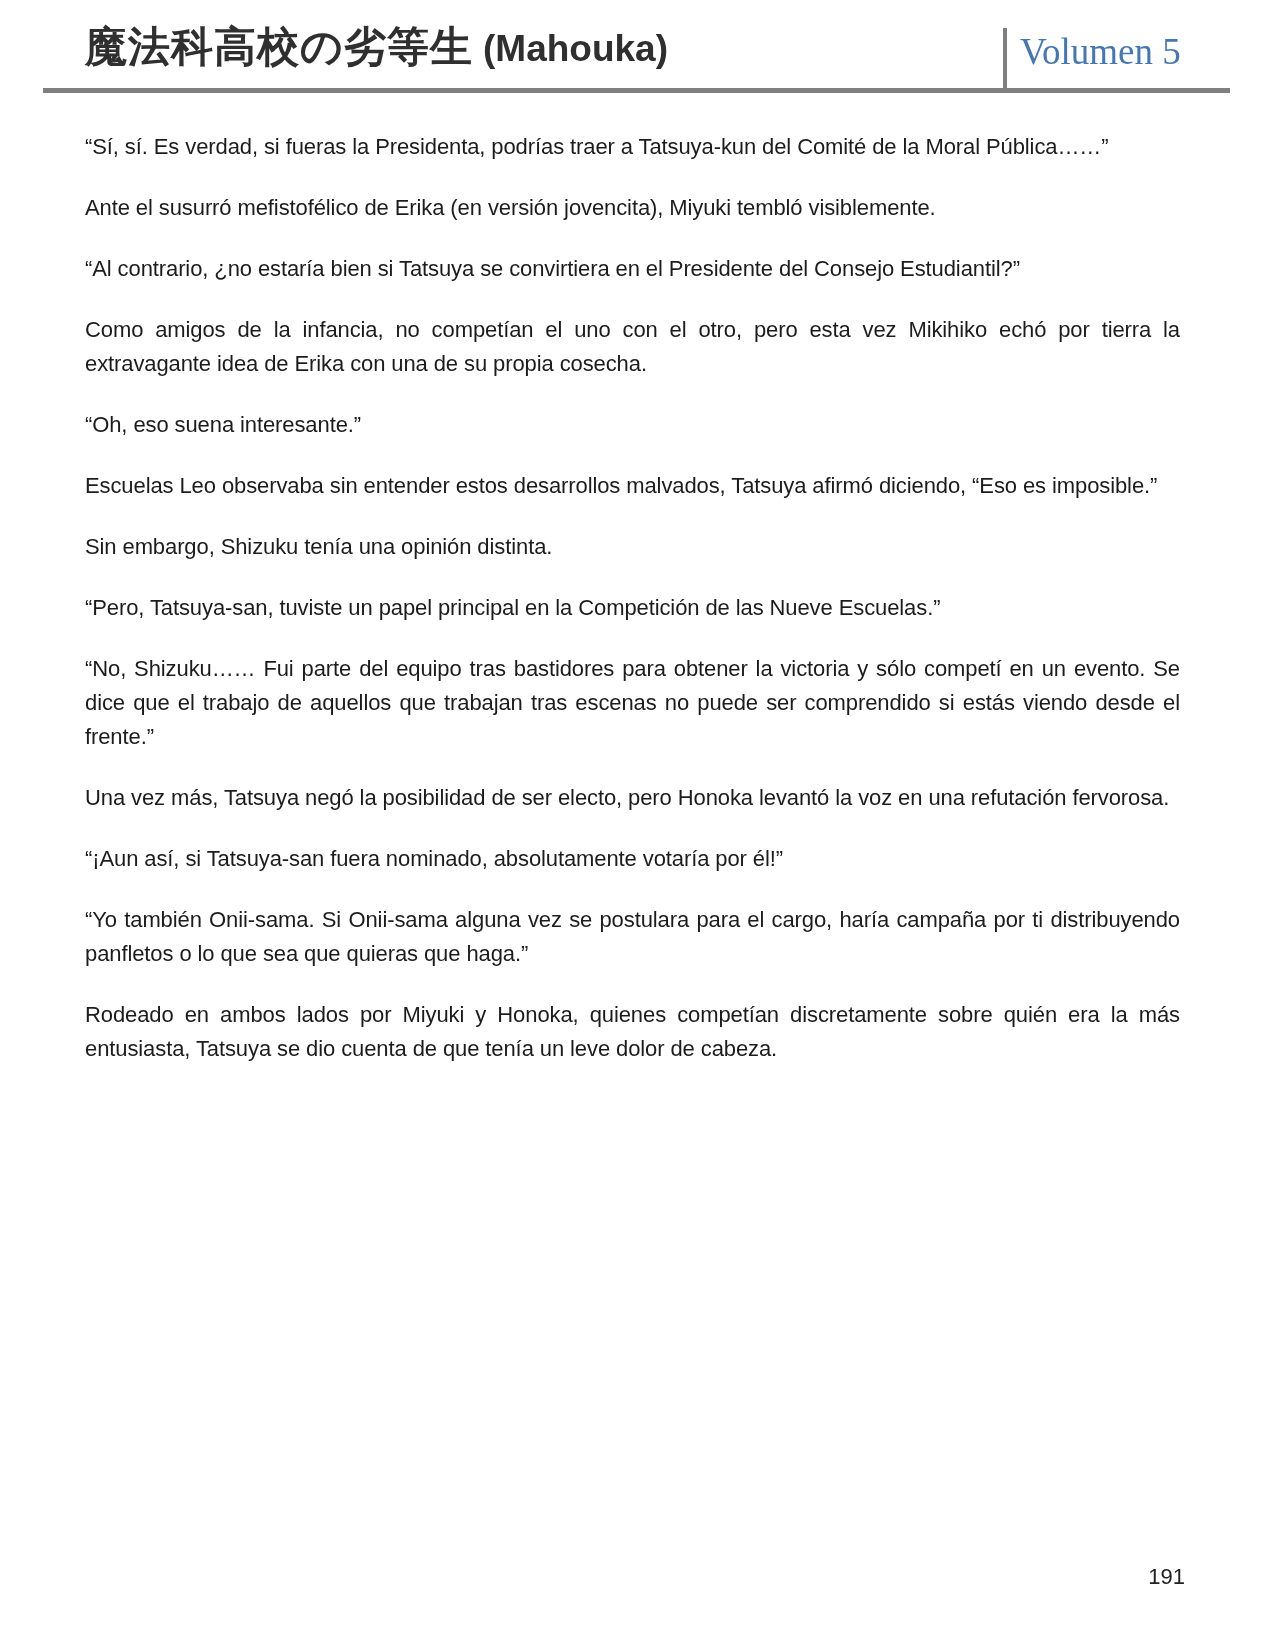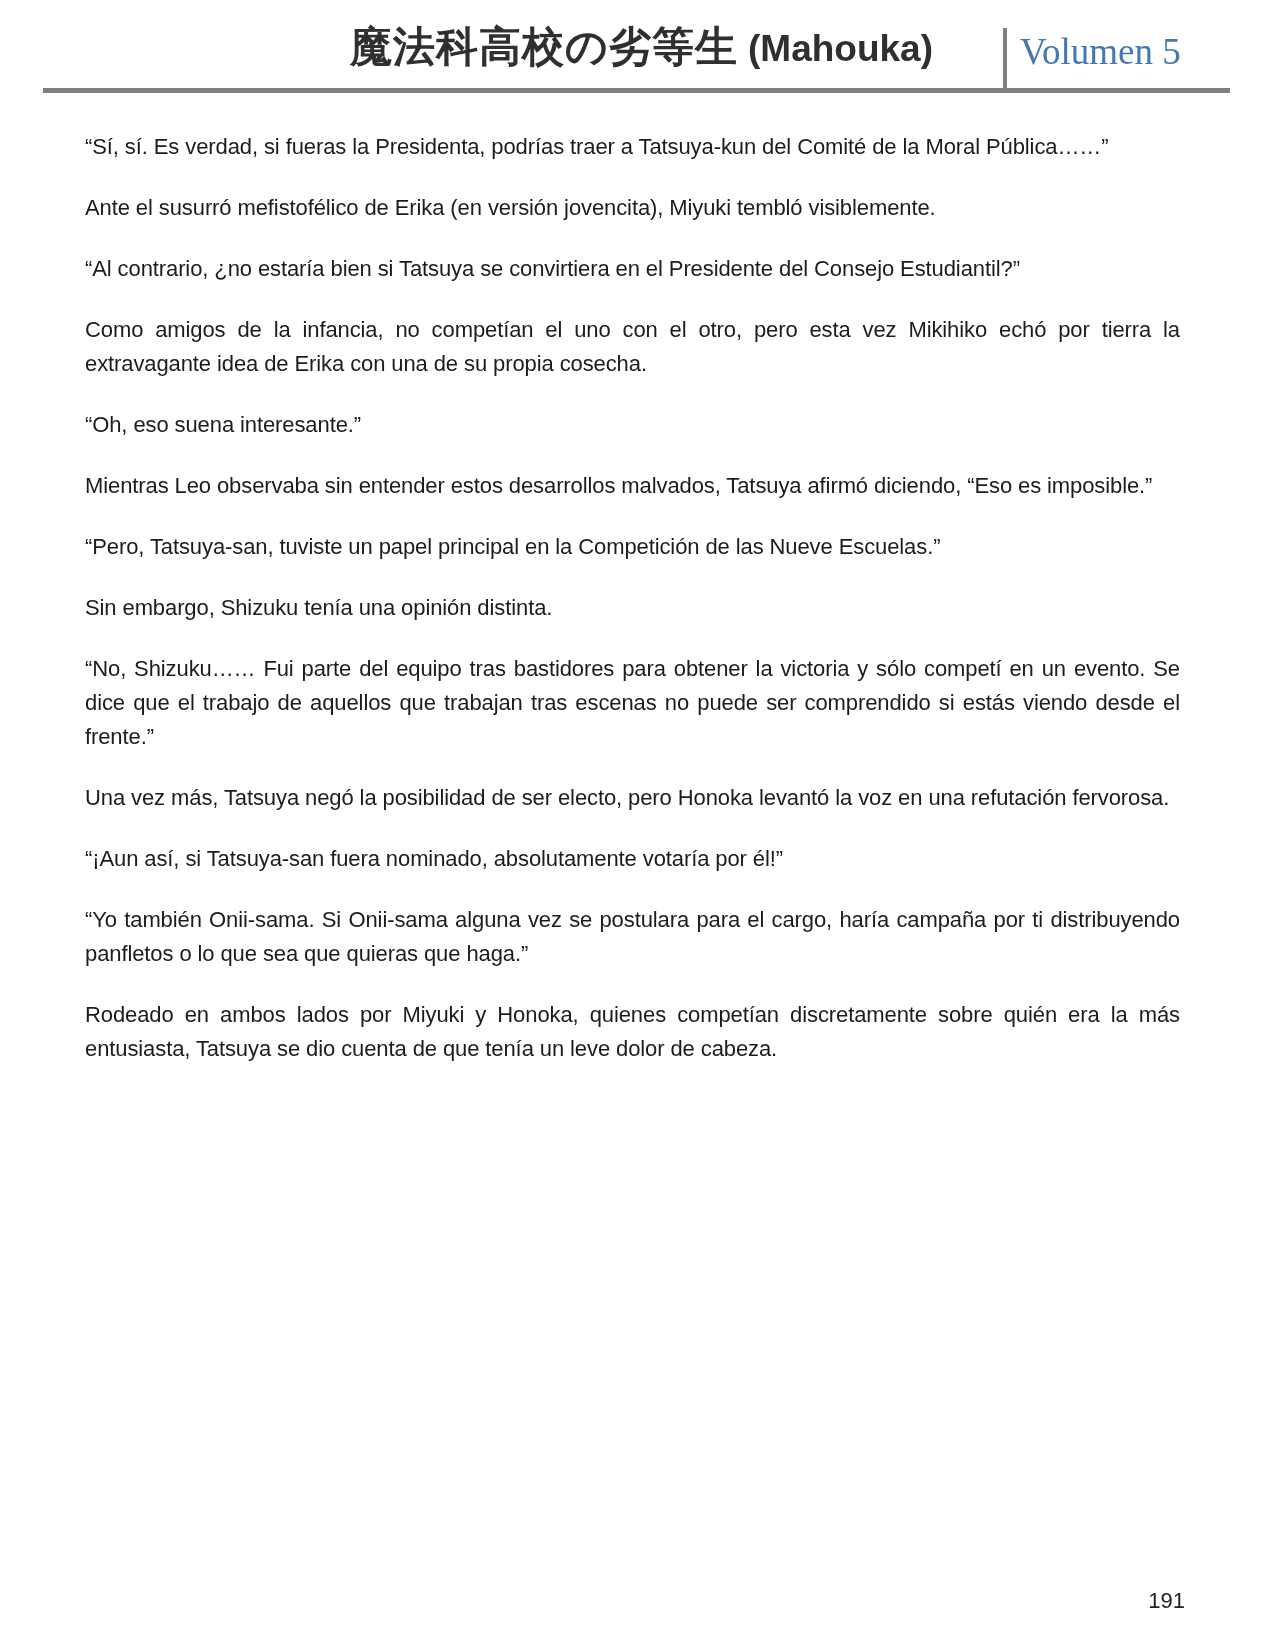--- a/index.html
+++ b/index.html
@@ -17,21 +17,21 @@
   }
 
   
   .header-title {
     position: absolute;
     left: 85px;
     top: 16px;
     width: 918px;
     padding-right: 70px;
     box-sizing: border-box;
-    text-align: right;
+    text-align: left;
     line-height: 62px;
     white-space: nowrap;
     color: #2f2f2f;
   }
   .header-title .jp {
     font-family: "Liberation Serif", serif;
     font-size: 42px;
     font-weight: 600;
     letter-spacing: 1px;
   }
@@ -87,21 +87,20 @@
     margin-bottom: 0;
   }
 
   
   .page-number {
     position: absolute;
     top: 1564px;
     right: 90px;
     font-size: 22px;
     color: #222222;
-    margin-top: 24px;
   }
 </style>
 </head>
 <body>
 
 <div class="page">
 
   <header>
     <div class="header-title">
       <span class="jp">魔法科高校の劣等生</span><span class="latin">(Mahouka)</span>
@@ -110,23 +109,23 @@
     <div class="header-volume">Volumen 5</div>
     <div class="header-rule"></div>
   </header>
 
   <main class="content">
       <p>“Sí, sí. Es verdad, si fueras la Presidenta, podrías traer a Tatsuya-kun del Comité de la Moral Pública……”</p>
       <p>Ante el susurró mefistofélico de Erika (en versión jovencita), Miyuki tembló visiblemente.</p>
       <p>“Al contrario, ¿no estaría bien si Tatsuya se convirtiera en el Presidente del Consejo Estudiantil?”</p>
       <p>Como amigos de la infancia, no competían el uno con el otro, pero esta vez Mikihiko echó por tierra la extravagante idea de Erika con una de su propia cosecha.</p>
       <p>“Oh, eso suena interesante.”</p>
-      <p>Mientras Leo observaba sin entender estos desarrollos malvados, Tatsuya afirmó diciendo, “Eso es imposible.”</p>
+      <p>Escuelas Leo observaba sin entender estos desarrollos malvados, Tatsuya afirmó diciendo, “Eso es imposible.”</p>
+      <p>Sin embargo, Shizuku tenía una opinión distinta.</p>
       <p>“Pero, Tatsuya-san, tuviste un papel principal en la Competición de las Nueve Escuelas.”</p>
-      <p>Sin embargo, Shizuku tenía una opinión distinta.</p>
       <p>“No, Shizuku…… Fui parte del equipo tras bastidores para obtener la victoria y sólo competí en un evento. Se dice que el trabajo de aquellos que trabajan tras escenas no puede ser comprendido si estás viendo desde el frente.”</p>
       <p>Una vez más, Tatsuya negó la posibilidad de ser electo, pero Honoka levantó la voz en una refutación fervorosa.</p>
       <p>“¡Aun así, si Tatsuya-san fuera nominado, absolutamente votaría por él!”</p>
       <p>“Yo también Onii-sama. Si Onii-sama alguna vez se postulara para el cargo, haría campaña por ti distribuyendo panfletos o lo que sea que quieras que haga.”</p>
       <p>Rodeado en ambos lados por Miyuki y Honoka, quienes competían discretamente sobre quién era la más entusiasta, Tatsuya se dio cuenta de que tenía un leve dolor de cabeza.</p>
     </main>
 
   <div class="page-number">191</div>
 
 </div>

